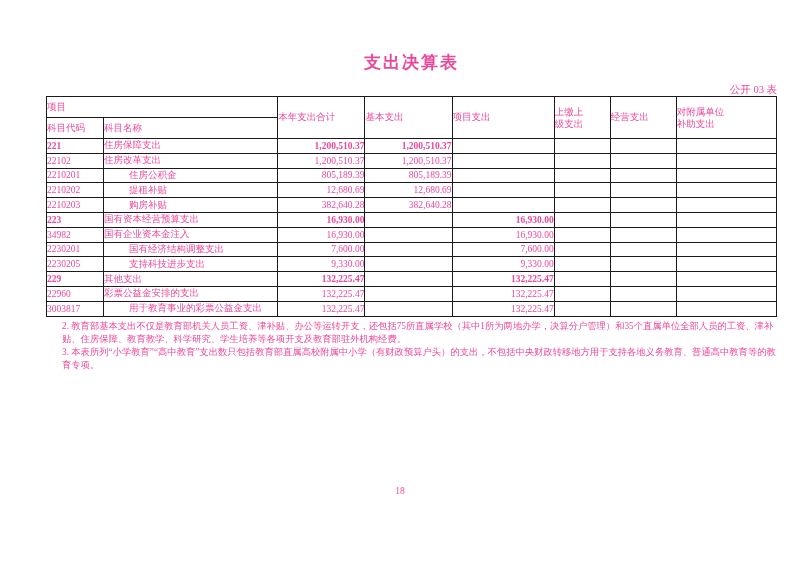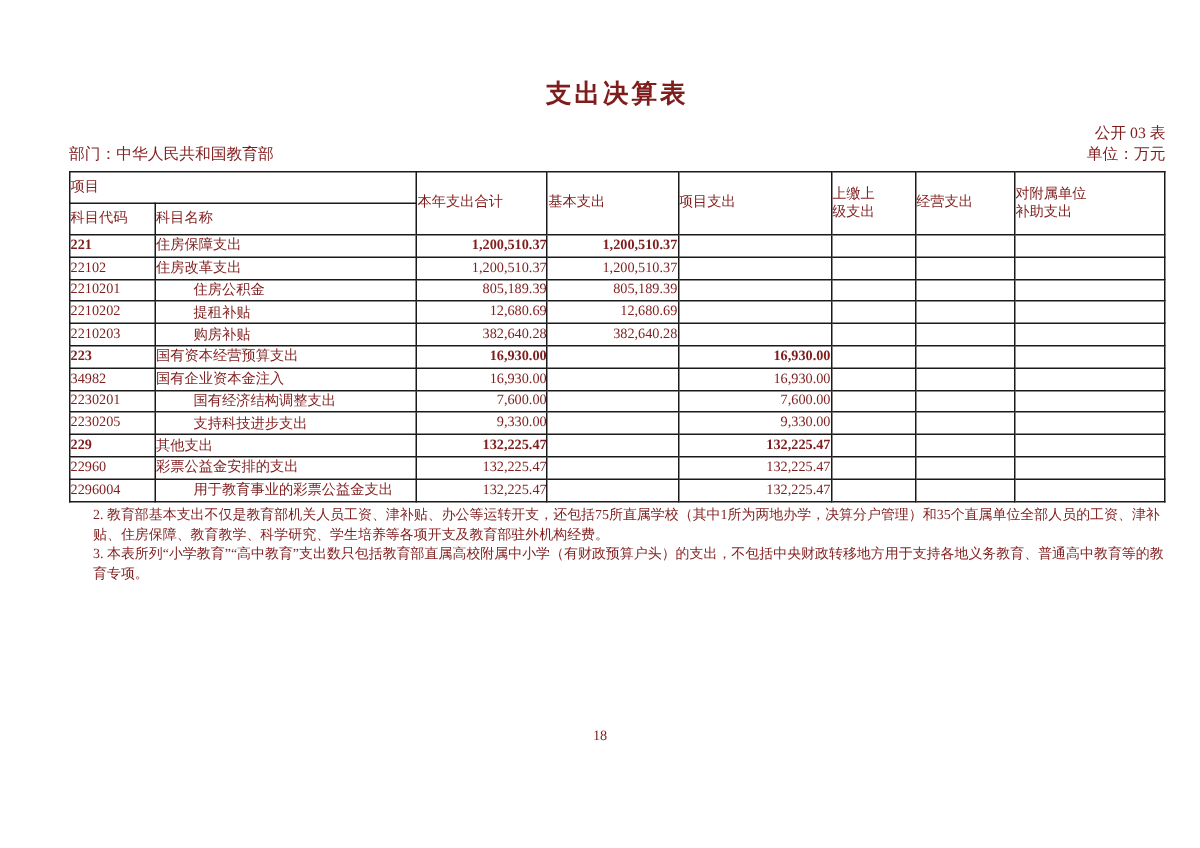--- a/index.html
+++ b/index.html
@@ -1,21 +1,21 @@
 <!DOCTYPE html>
 <html><head>
 <meta charset="utf-8">
 <style>
   html, body { margin: 0; padding: 0; background: #ffffff; }
   .page {
     position: relative;
     width: 800px;
     height: 565px;
     background: #ffffff;
-    color: #7f1d1d;
+    color: #ec4899;
     font-family: "Liberation Serif", "DejaVu Serif", serif;
     box-sizing: border-box;
     padding: 54px 18px 0 46px;
     overflow: hidden;
   }
   .doc-title {
     width: 731px;
     text-align: center;
     font-size: 17px;
     font-weight: bold;
@@ -81,24 +81,20 @@
 </style>
 </head>
 <body>
 
 <div class="page">
 
   <div class="doc-title">支出决算表</div>
 
   <div class="meta-right">公开 03 表</div>
 
-  <div class="meta-row">
-    <span>部门：中华人民共和国教育部</span>
-    <span>单位：万元</span>
-  </div>
 
   <table class="fin">
     <colgroup>
       <col style="width:57px">
         <col style="width:174px">
         <col style="width:87px">
         <col style="width:87px">
       <col style="width:102px">
         <col style="width:56px">
         <col style="width:66px">
@@ -230,21 +226,21 @@
           <td class="c-code">22960</td>
           <td class="c-name">彩票公益金安排的支出</td>
           <td class="c-num">132,225.47</td>
           <td class="c-num"></td>
           <td class="c-num">132,225.47</td>
           <td class="c-num"></td>
           <td class="c-num"></td>
           <td class="c-num"></td>
         </tr>
         <tr>
-          <td class="c-code">2296004</td>
+          <td class="c-code">3003817</td>
           <td class="c-name ind">用于教育事业的彩票公益金支出</td>
           <td class="c-num">132,225.47</td>
           <td class="c-num"></td>
           <td class="c-num">132,225.47</td>
           <td class="c-num"></td>
           <td class="c-num"></td>
           <td class="c-num"></td>
         </tr>
       </tbody>
   </table>

